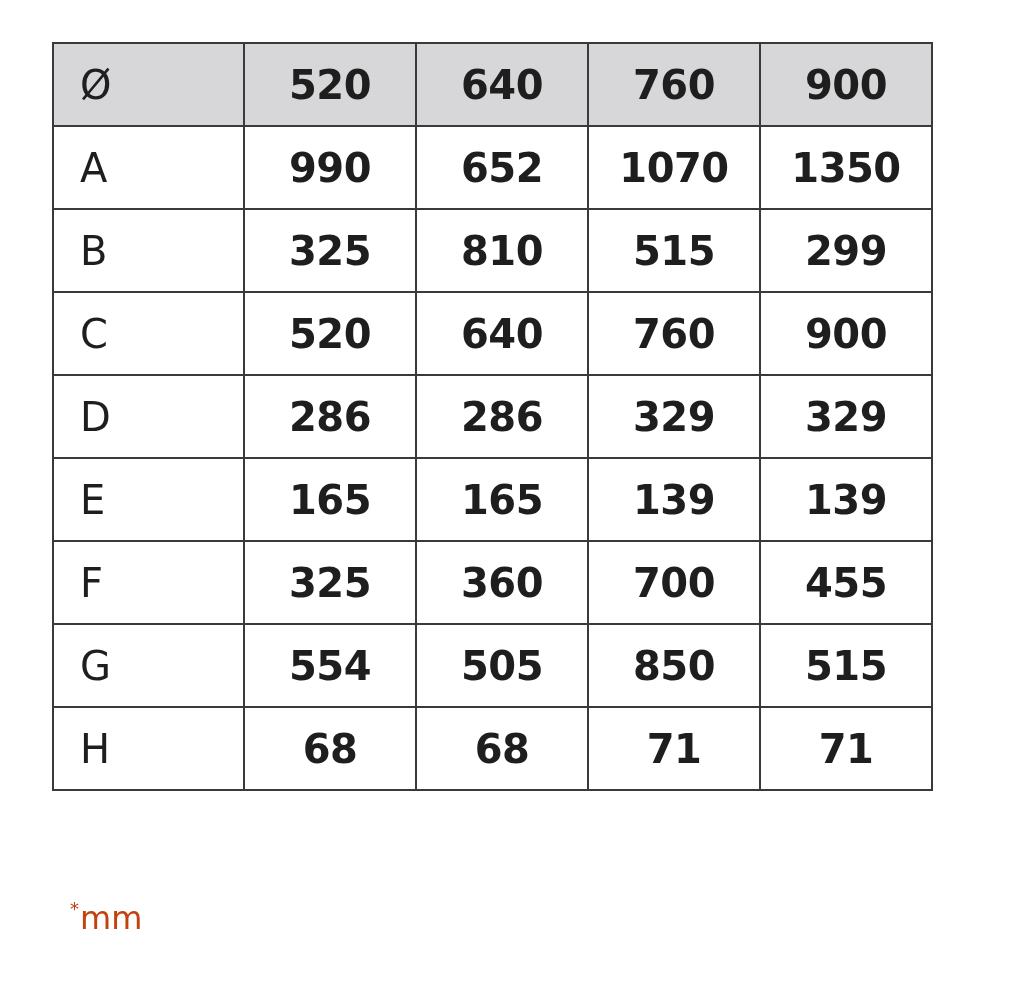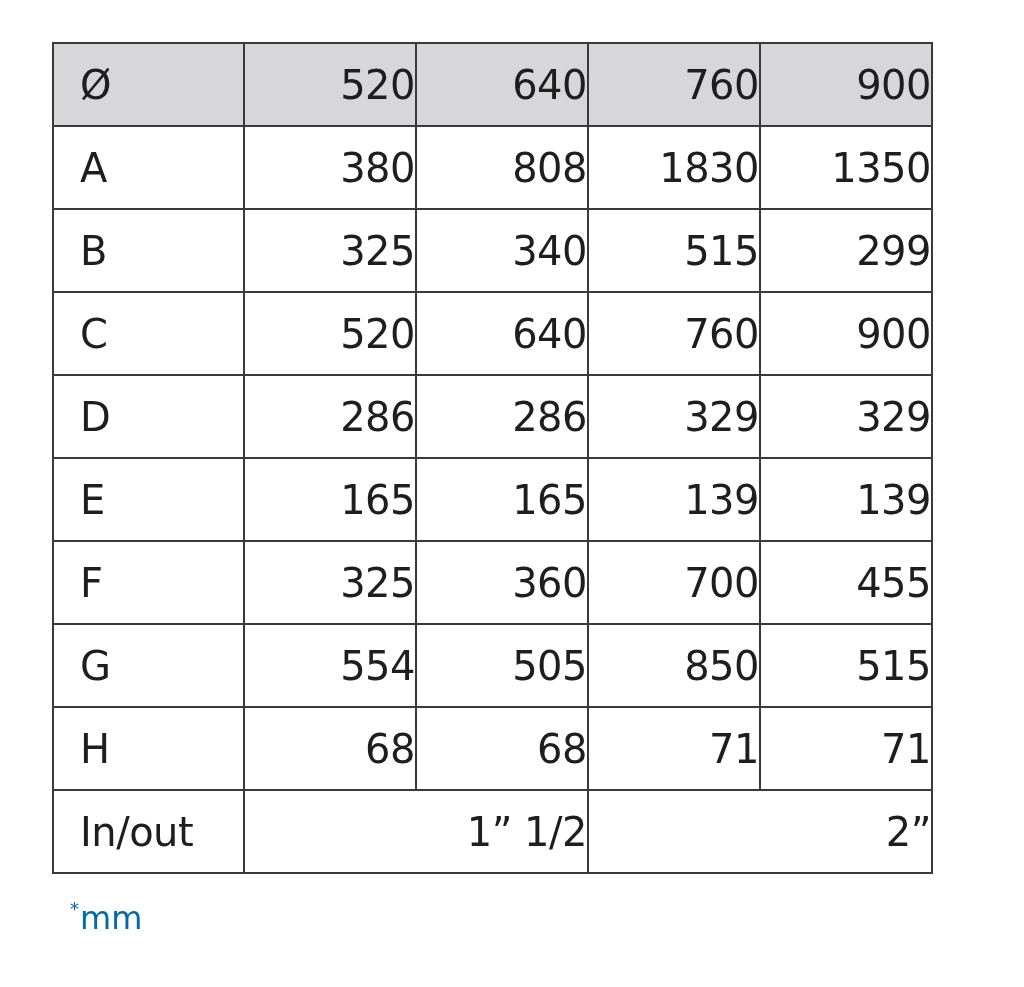--- a/index.html
+++ b/index.html
@@ -34,29 +34,30 @@
     }
     .dim-table th {
       background: #d7d7d9;
     }
     .dim-table .label-cell {
       text-align: left;
       padding-left: 26px;
       width: 163px;
     }
     .dim-table .val-cell {
-      text-align: right;
+      text-align: center;
+      font-weight: bold;
     }
     .col-w { width: 170px; }
     .footnote {
       position: absolute;
       left: 70px;
       top: 898px;
       font-size: 32px;
-      color: #0369a1;
+      color: #c2410c;
     }
     .footnote sup {
       font-size: 18px;
       vertical-align: 14px;
       margin-right: 1px;
     }
   </style>
 </head>
 <body>
 
@@ -73,29 +74,29 @@
       <th class="label-cell">Ø</th>
       <th class="val-cell">520</th>
       <th class="val-cell">640</th>
       <th class="val-cell">760</th>
       <th class="val-cell">900</th>
     </tr>
   </thead>
   <tbody>
     <tr>
       <td class="label-cell">A</td>
-      <td class="val-cell">380</td>
-      <td class="val-cell">808</td>
-      <td class="val-cell">1830</td>
+      <td class="val-cell">990</td>
+      <td class="val-cell">652</td>
+      <td class="val-cell">1070</td>
       <td class="val-cell">1350</td>
     </tr>
     <tr>
       <td class="label-cell">B</td>
       <td class="val-cell">325</td>
-      <td class="val-cell">340</td>
+      <td class="val-cell">810</td>
       <td class="val-cell">515</td>
       <td class="val-cell">299</td>
     </tr>
     <tr>
       <td class="label-cell">C</td>
       <td class="val-cell">520</td>
       <td class="val-cell">640</td>
       <td class="val-cell">760</td>
       <td class="val-cell">900</td>
     </tr>
@@ -127,21 +128,16 @@
       <td class="val-cell">850</td>
       <td class="val-cell">515</td>
     </tr>
     <tr>
       <td class="label-cell">H</td>
       <td class="val-cell">68</td>
       <td class="val-cell">68</td>
       <td class="val-cell">71</td>
       <td class="val-cell">71</td>
     </tr>
-    <tr>
-      <td class="label-cell">In/out</td>
-      <td class="val-cell" colspan="2">1” 1/2</td>
-      <td class="val-cell" colspan="2">2”</td>
-    </tr>
   </tbody>
 </table>
 
 <div class="footnote"><sup>*</sup><span>mm</span></div>
 
 </body></html>

